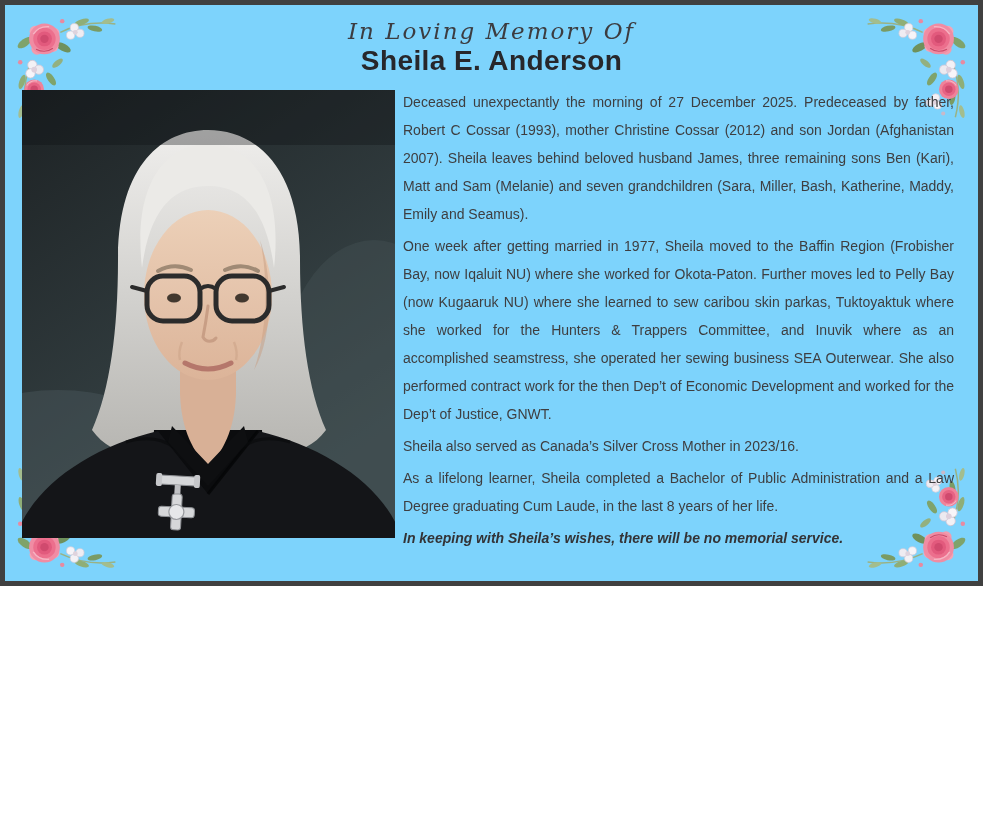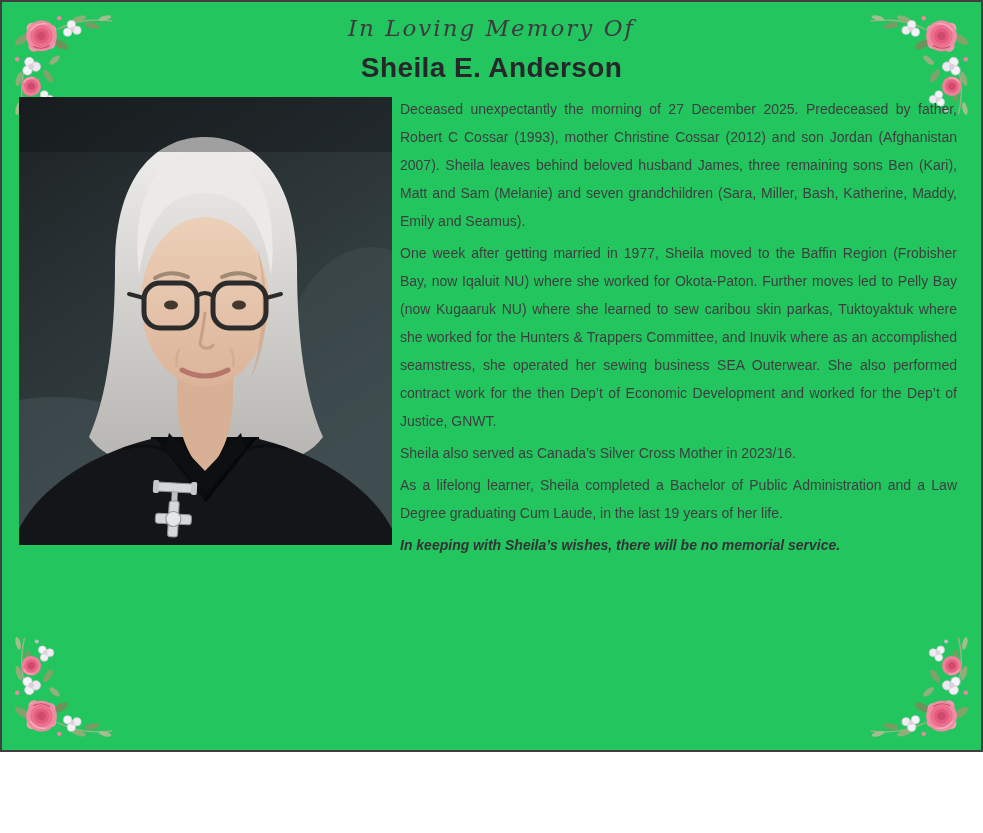--- a/index.html
+++ b/index.html
@@ -2,23 +2,23 @@
 <html><head>
 <meta charset="utf-8">
 <style>
   * { margin: 0; padding: 0; box-sizing: border-box; }
   html, body { background: #ffffff; }
   body { font-family: "Liberation Sans", "DejaVu Sans", sans-serif; }
 
   .page {
     position: relative;
     width: 983px;
-    height: 752px;
-    border: 2px solid #404040;
-    background: #22c55e;
+    height: 586px;
+    border: 5px solid #404040;
+    background: #7dd3fc;
     overflow: hidden;
   }
 
   
   .corner {
     position: absolute;
     width: 112px;
     height: 112px;
     z-index: 0;
     pointer-events: none;
@@ -41,21 +41,21 @@
     letter-spacing: 2px;
     color: #3c3c40;
     line-height: 28px;
   }
   .deceased-name {
     font-size: 28px;
     font-weight: 700;
     letter-spacing: 0.4px;
     color: #27272b;
     line-height: 32px;
-    margin-top: 10px;
+    margin-top: 0;
   }
 
   .content {
     position: relative;
     z-index: 1;
     margin-top: 11px;
     padding: 0 24px 0 27px;
     font-size: 14px;
     line-height: 28px;
     color: #3e3e40;
@@ -242,17 +242,17 @@
           <circle cx="155" cy="422" r="7.5" fill="#e6e7e9" stroke="#97999d" stroke-width="1.2"></circle>
         </g>
 
         <rect width="373" height="55" fill="#0e1214" opacity="0.35"></rect>
       </svg>
     </div>
 
     <p>Deceased unexpectantly the morning of 27 December 2025. Predeceased by father, Robert C Cossar (1993), mother Christine Cossar (2012) and son Jordan (Afghanistan 2007). Sheila leaves behind beloved husband James, three remaining sons Ben (Kari), Matt and Sam (Melanie) and seven grandchildren (Sara, Miller, Bash, Katherine, Maddy, Emily and Seamus).</p>
     <p>One week after getting married in 1977, Sheila moved to the Baffin Region (Frobisher Bay, now Iqaluit NU) where she worked for Okota-Paton. Further moves led to Pelly Bay (now Kugaaruk NU) where she learned to sew caribou skin parkas, Tuktoyaktuk where she worked for the Hunters &amp; Trappers Committee, and Inuvik where as an accomplished seamstress, she operated her sewing business SEA Outerwear. She also performed contract work for the then Dep’t of Economic Development and worked for the Dep’t of Justice, GNWT.</p>
     <p>Sheila also served as Canada’s Silver Cross Mother in 2023/16.</p>
-    <p>As a lifelong learner, Sheila completed a Bachelor of Public Administration and a Law Degree graduating Cum Laude, in the last 19 years of her life.</p>
+    <p>As a lifelong learner, Sheila completed a Bachelor of Public Administration and a Law Degree graduating Cum Laude, in the last 8 years of her life.</p>
     <p class="closing-line">In keeping with Sheila’s wishes, there will be no memorial service.</p>
 
   </div>
 </div>
 
 </body></html>

